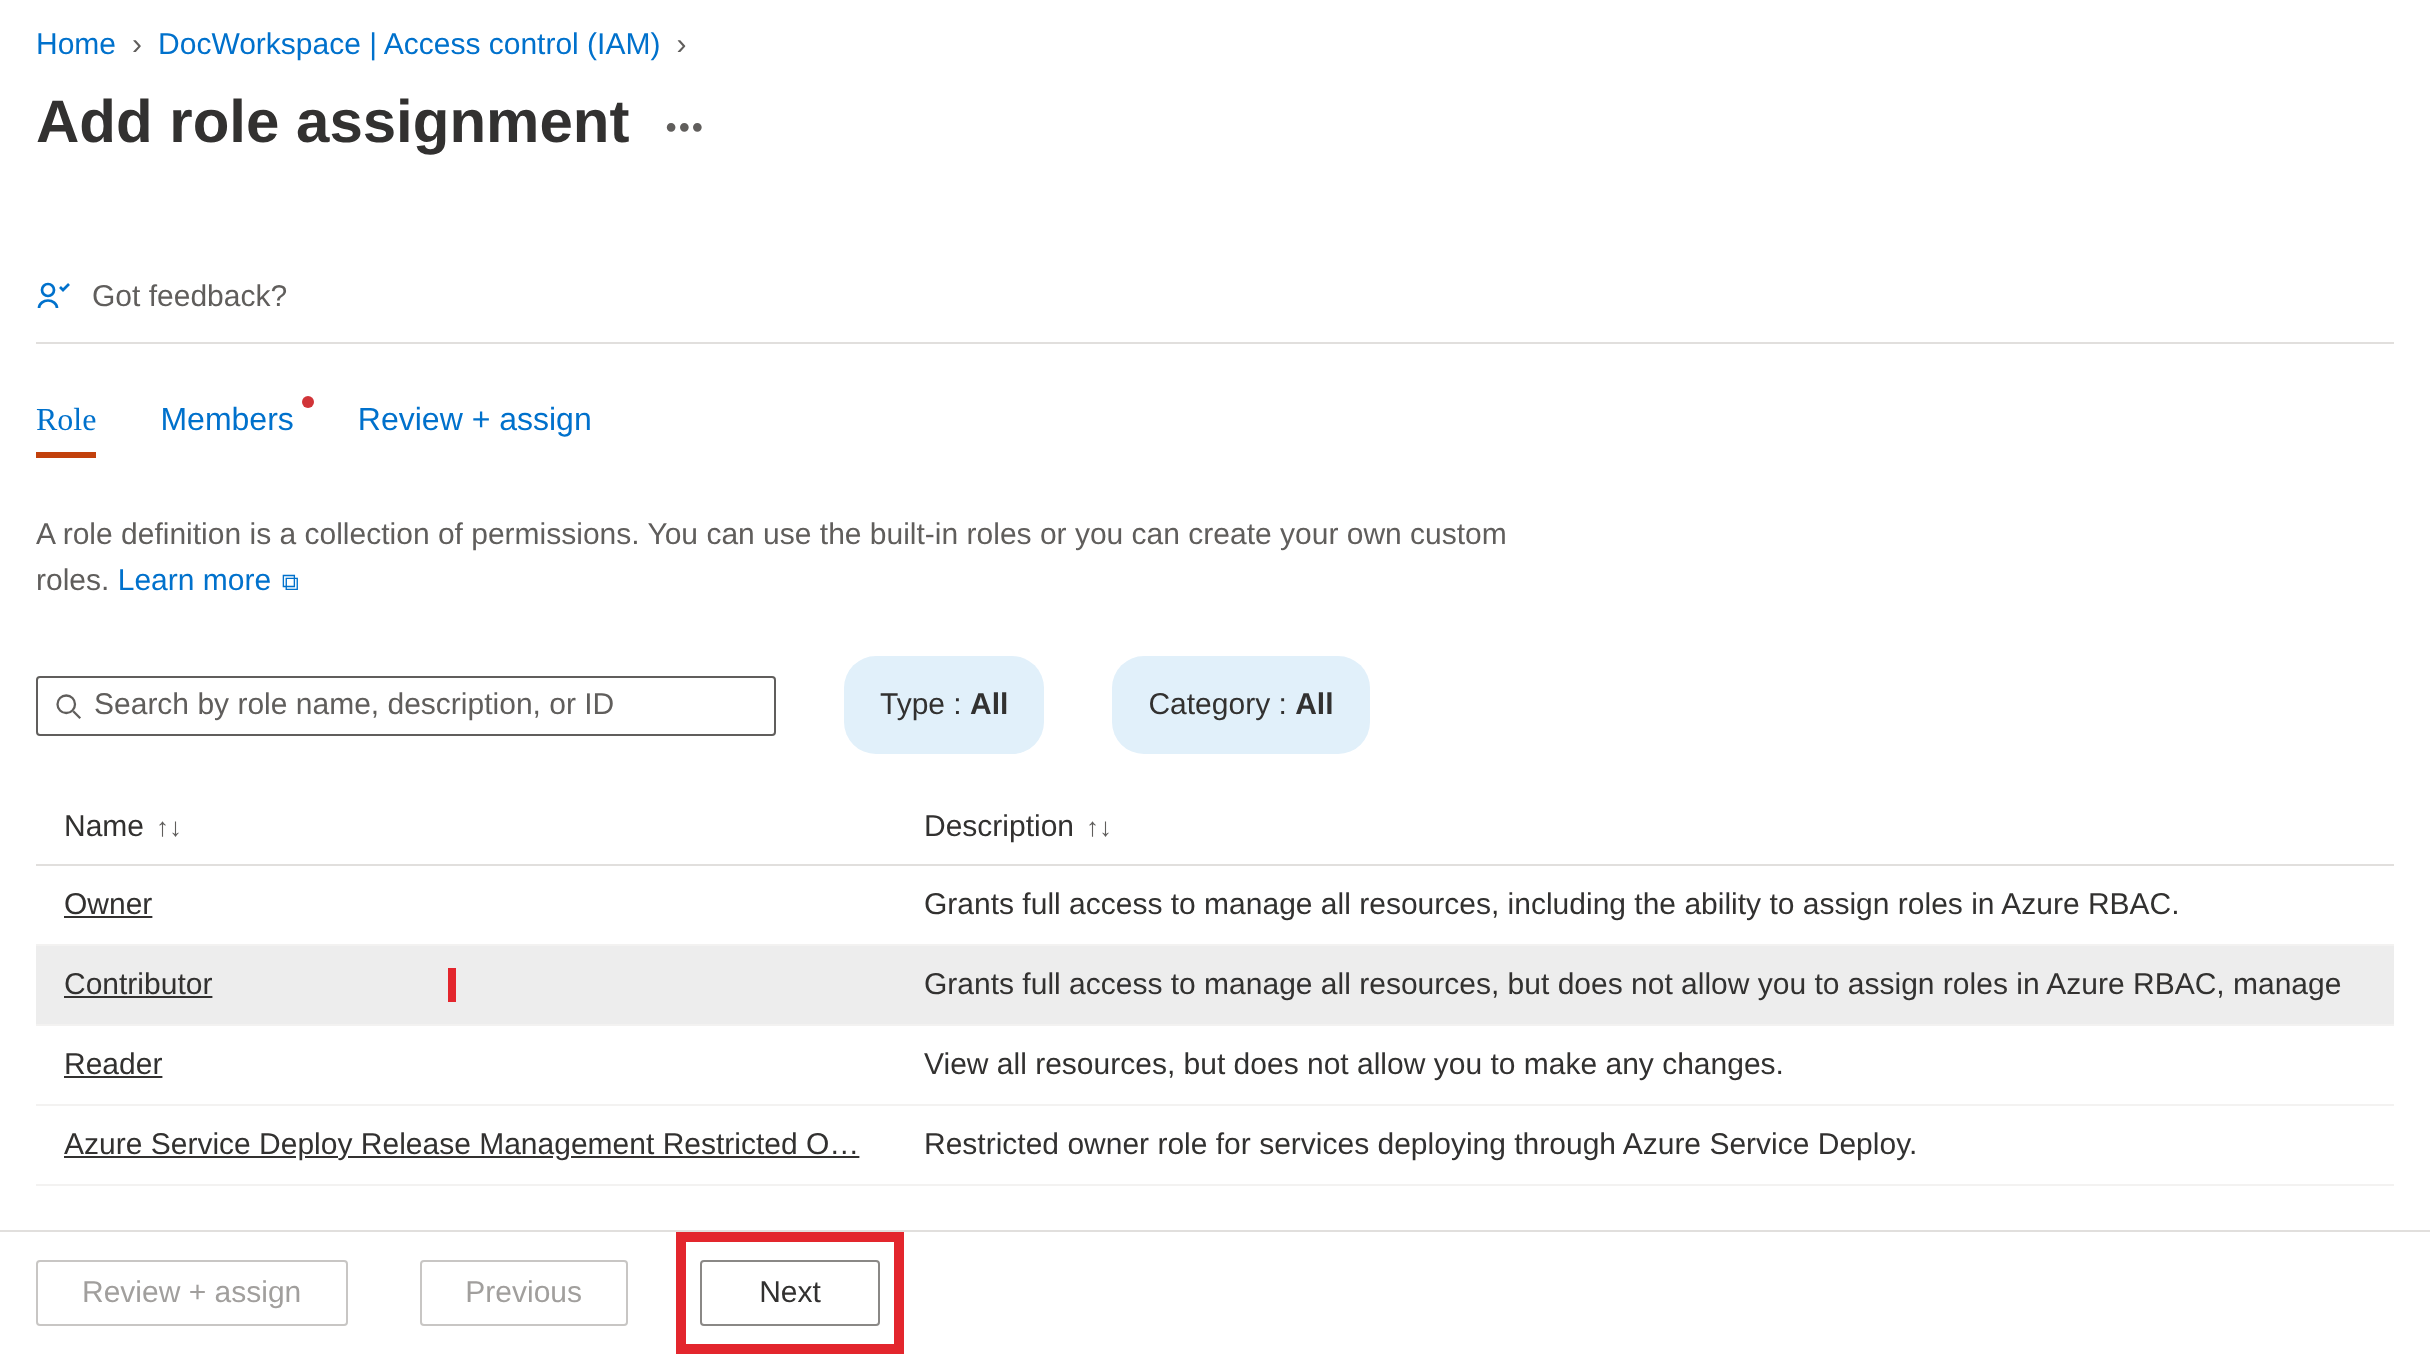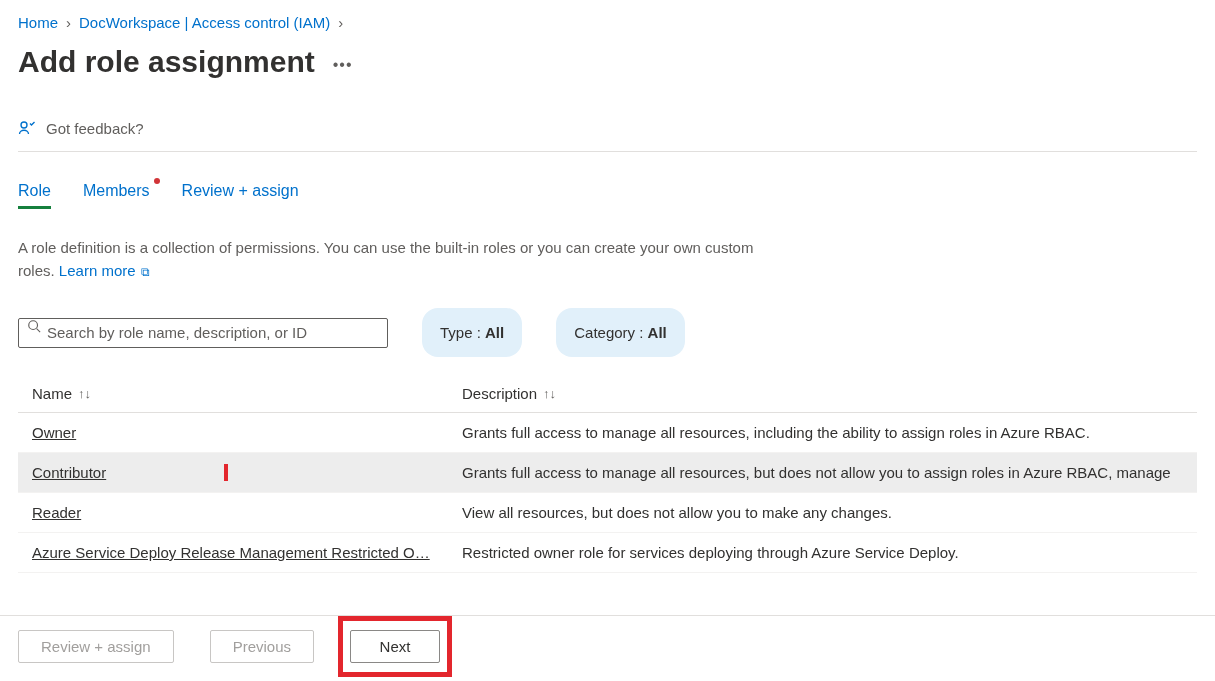--- a/index.html
+++ b/index.html
@@ -25,21 +25,21 @@
   }
   .breadcrumb a {
     color: #0071cc;
     text-decoration: none;
   }
   .breadcrumb .sep { color: #605e5c; }
   .page-title-row {
     display: flex;
     align-items: center;
     gap: 18px;
-    margin-bottom: 40px;
+    margin-bottom: 60px;
   }
   .page-title {
     font-size: 30px;
     font-weight: 600;
     color: #323130;
   }
   .ellipsis-icon {
     color: #605e5c;
     font-size: 16px;
     letter-spacing: 1px;
@@ -68,21 +68,22 @@
     margin-bottom: 28px;
   }
   .tab {
     font-size: 16px;
     color: #0071cc;
     cursor: pointer;
     padding-bottom: 6px;
     position: relative;
   }
   .tab.active {
-    border-bottom: 3px solid #15803d;
+    border-bottom: 3px solid #c2410c;
+    font-family: Liberation Serif, serif;
   }
   .tab .dot {
     position: absolute;
     top: -4px;
     right: -10px;
     width: 6px;
     height: 6px;
     background: #d13438;
     border-radius: 50%;
   }
@@ -102,20 +103,21 @@
     margin-left: 2px;
   }
   .filter-row {
     display: flex;
     align-items: center;
     gap: 34px;
     margin-bottom: 20px;
   }
   .search-box {
     display: flex;
+    align-items: center;
     border: 1px solid #605e5c;
     border-radius: 2px;
     width: 370px;
     height: 30px;
     padding: 0 8px;
     gap: 6px;
   }
   .search-icon {
     color: #605e5c;
     width: 14px;

